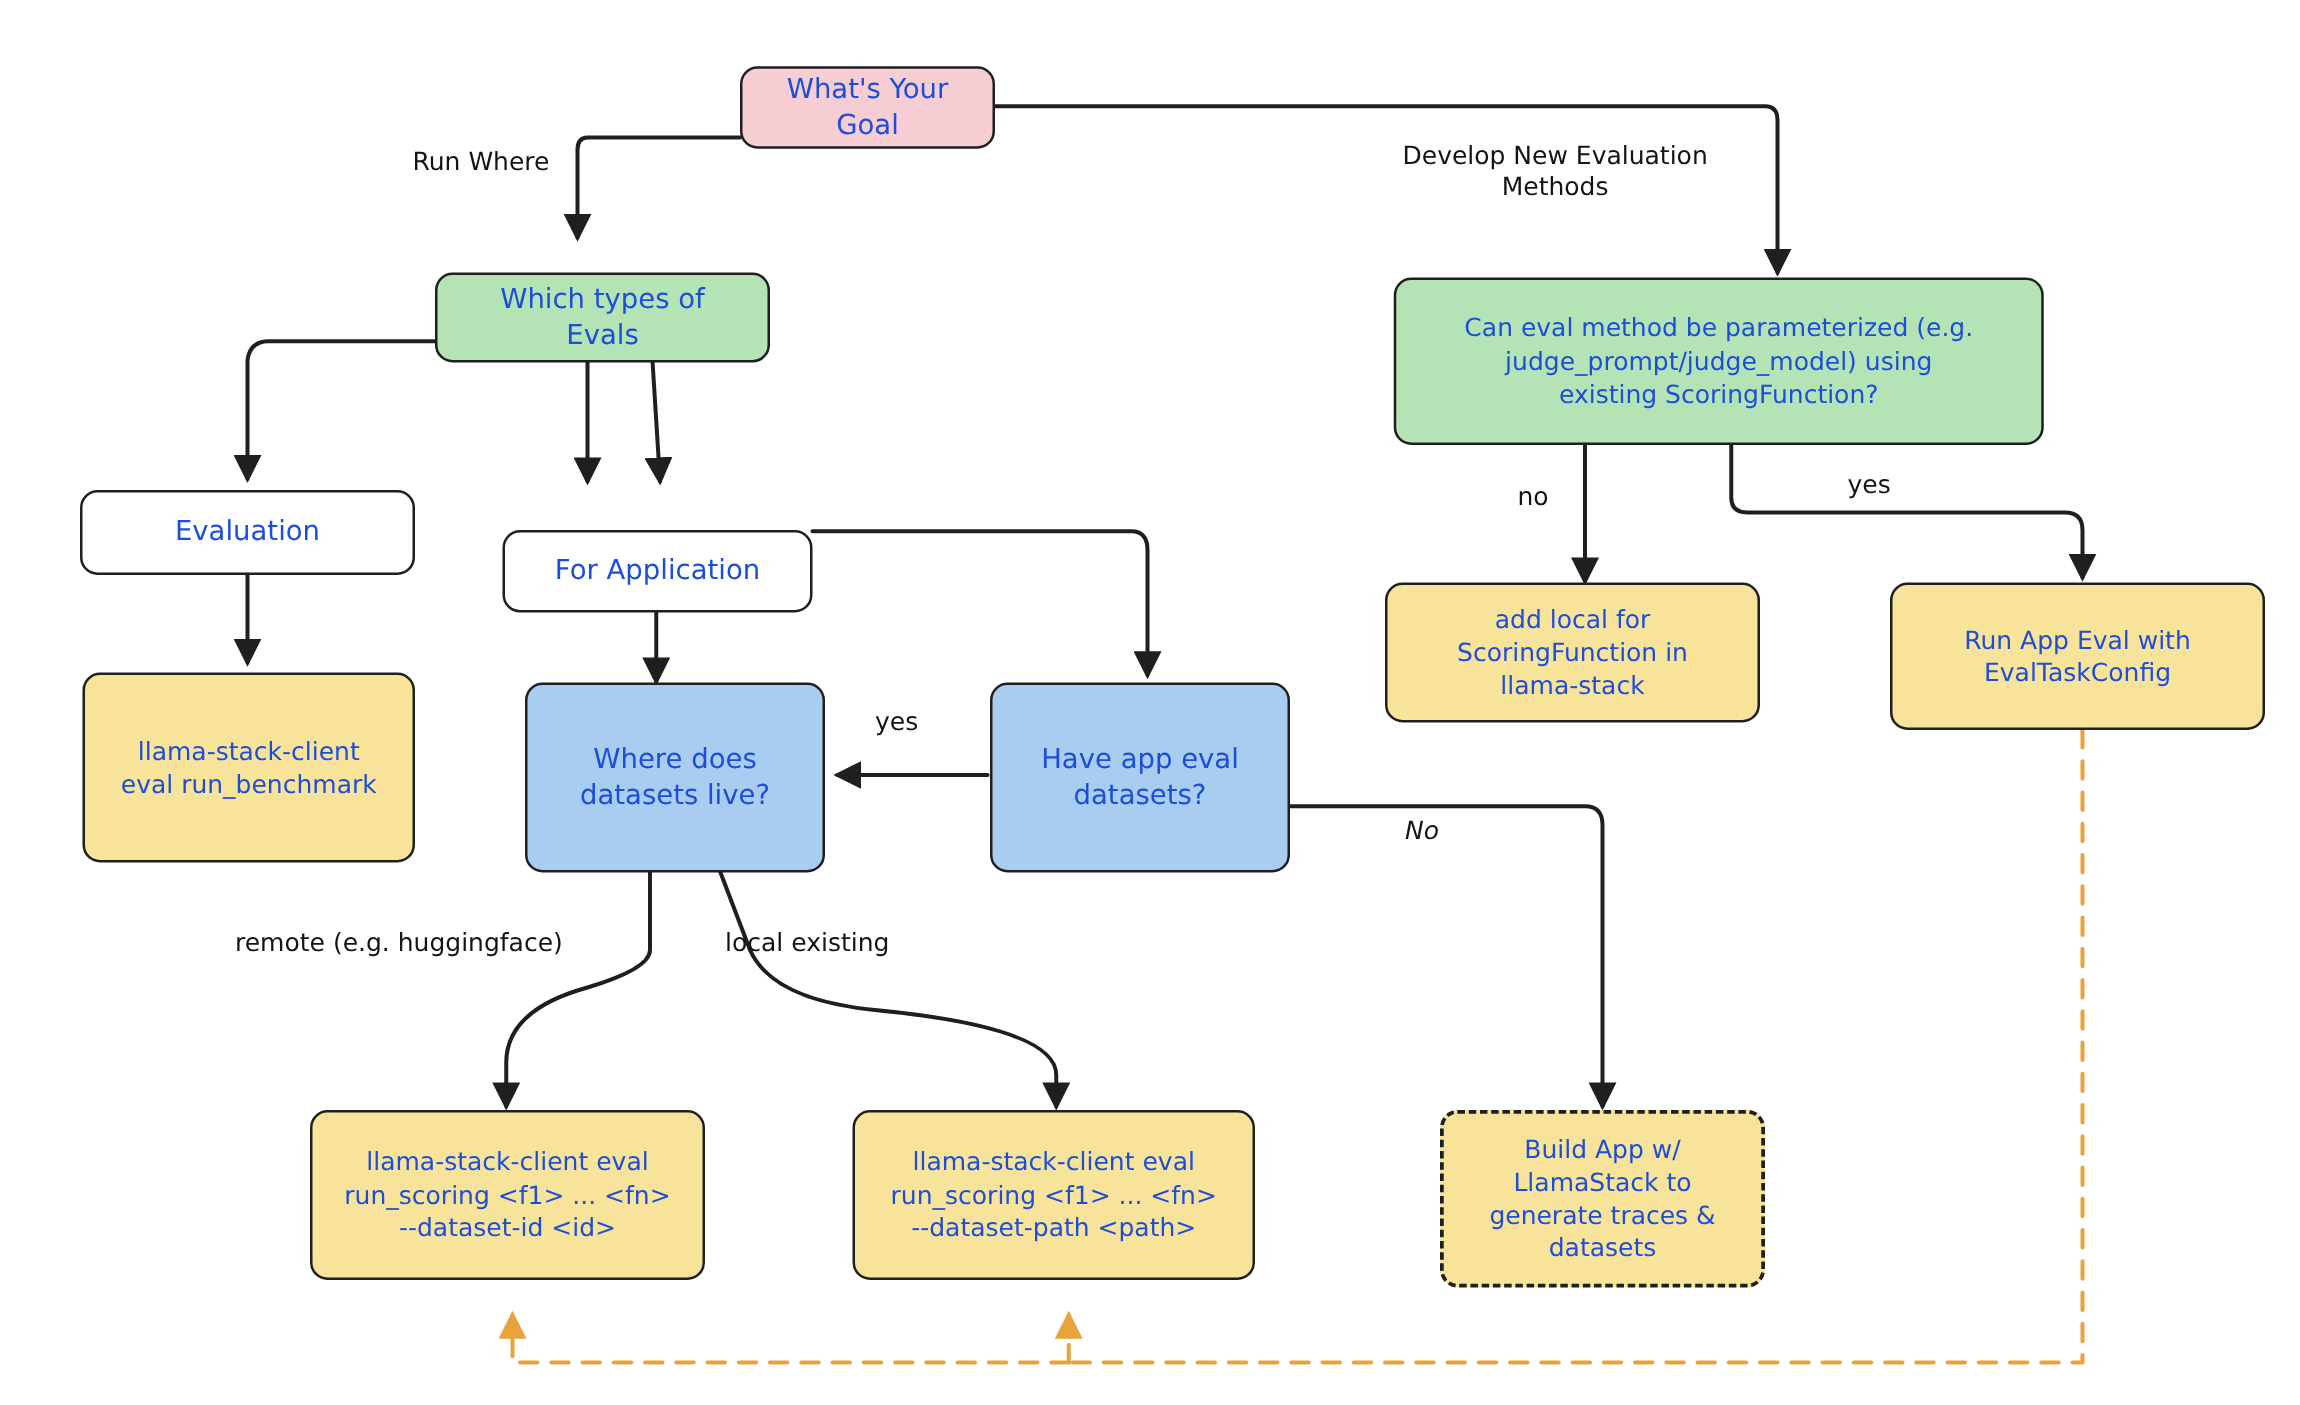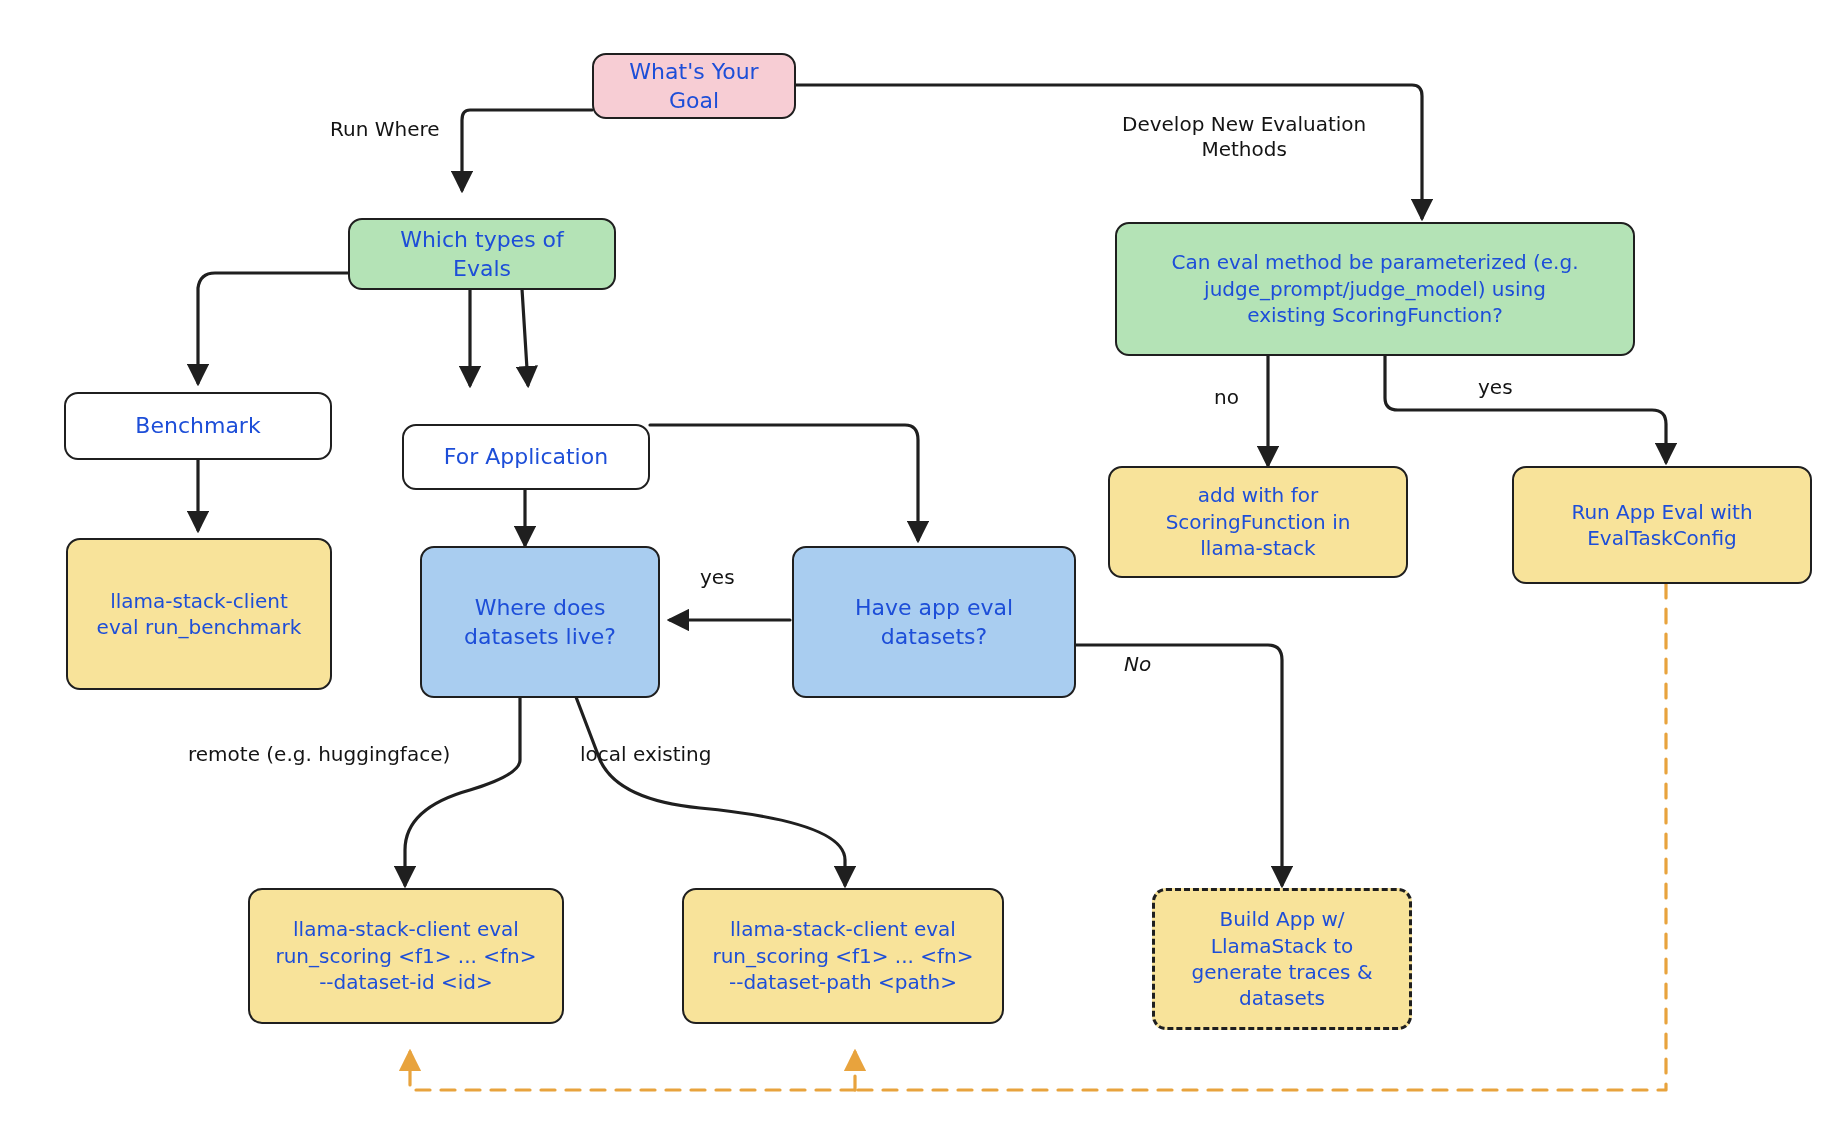--- a/index.html
+++ b/index.html
@@ -117,38 +117,38 @@
   <div class="node n-pink fs22" style="left:592px; top:53px; width:204px; height:66px;">What's Your
 Goal</div>
 
   <div class="node n-green fs22" style="left:348px; top:218px; width:268px; height:72px;">Which types of
 Evals</div>
 
   <div class="node n-green fs21" style="left:1115px; top:222px; width:520px; height:134px;">Can eval method be parameterized (e.g.
 judge_prompt/judge_model) using
 existing ScoringFunction?</div>
 
-  <div class="node n-white fs22" style="left:64px; top:392px; width:268px; height:68px;">Benchmark</div>
+  <div class="node n-white fs22" style="left:64px; top:392px; width:268px; height:68px;">Evaluation</div>
 
   <div class="node n-white fs22" style="left:402px; top:392px; width:248px; height:66px;margin-top:32px;">For Application</div>
 
-  <div class="node n-yellow fs21" style="left:1108px; top:466px; width:300px; height:112px;">add with for
+  <div class="node n-yellow fs21" style="left:1108px; top:466px; width:300px; height:112px;">add local for
 ScoringFunction in
 llama-stack</div>
 
   <div class="node n-yellow fs21" style="left:1512px; top:466px; width:300px; height:118px;">Run App Eval with
 EvalTaskConfig</div>
 
   <div class="node n-yellow fs21" style="left:66px; top:538px; width:266px; height:152px;">llama-stack-client
 eval run_benchmark</div>
 
   <div class="node n-blue fs22" style="left:420px; top:546px; width:240px; height:152px;">Where does
 datasets live?</div>
 
-  <div class="node n-blue fs22" style="left:792px; top:546px; width:284px; height:152px;">Have app eval
+  <div class="node n-blue fs22" style="left:792px; top:546px; width:240px; height:152px;">Have app eval
 datasets?</div>
 
   <div class="node n-yellow fs21" style="left:248px; top:888px; width:316px; height:136px;">llama-stack-client eval
 run_scoring &lt;f1&gt; ... &lt;fn&gt;
 --dataset-id &lt;id&gt;</div>
 
   <div class="node n-yellow fs21" style="left:682px; top:888px; width:322px; height:136px;">llama-stack-client eval
 run_scoring &lt;f1&gt; ... &lt;fn&gt;
 --dataset-path &lt;path&gt;</div>
 

